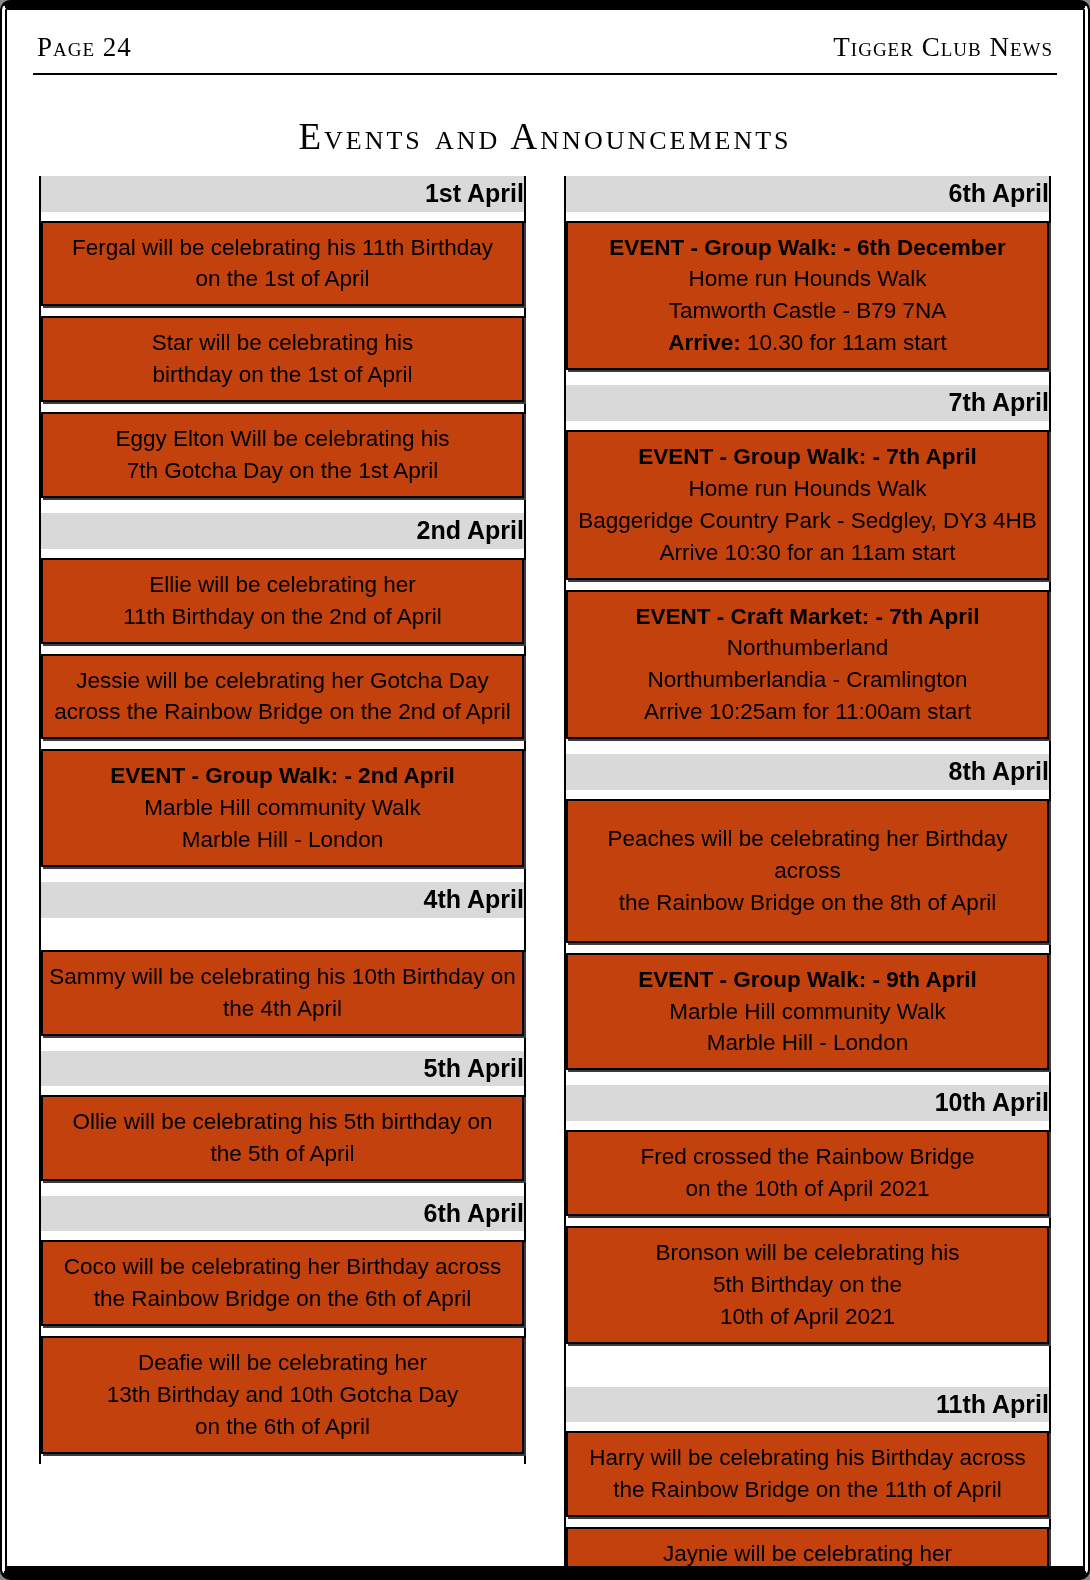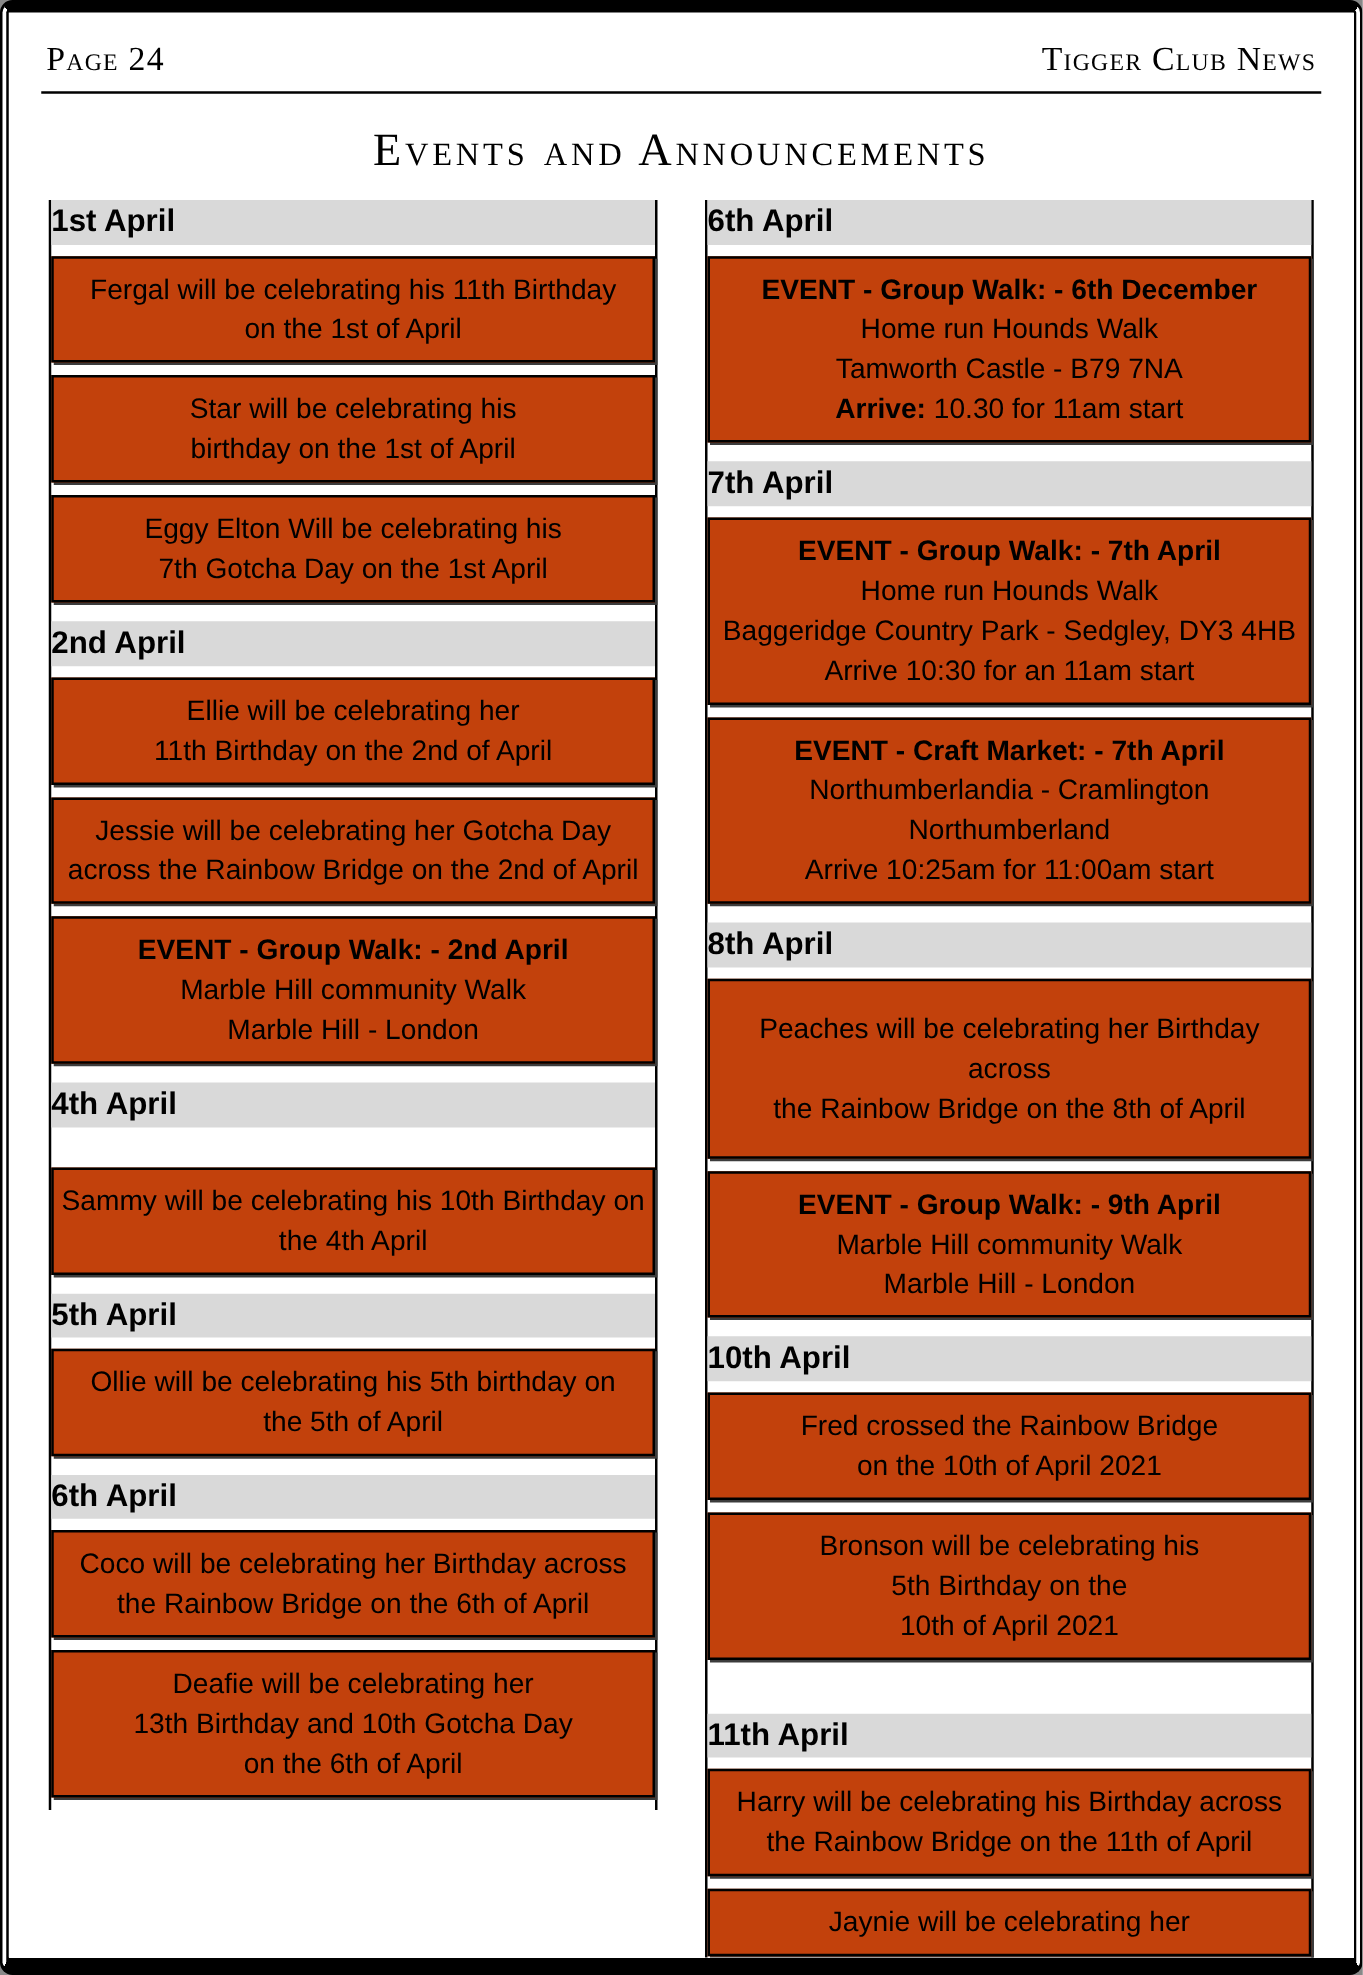--- a/index.html
+++ b/index.html
@@ -26,27 +26,27 @@
     font-size:27px;letter-spacing:1px;
     padding:6px 4px 10px 4px;
     border-bottom:2px solid #000;
   }
   .doc-title{
     text-align:center;
     font-family:"Liberation Serif", serif;
     font-variant:small-caps;
     font-weight:normal;
     font-size:37px;letter-spacing:3px;
-    margin:24px 0 18px 0;
+    margin:40px 0 18px 0;
   }
   .columns{display:flex;gap:38px;align-items:flex-start;padding:0 6px;}
   .column{flex:1;border-left:2px solid #000;border-right:2px solid #000;}
   .date-row{
     background:var(--header-bg,#d9d9d9);
-    text-align:left;
+    text-align:right;
     font-weight:bold;
     font-size:25px;line-height:1.1;
     padding:4px 0;
     margin:15px 0 9px 0;
   }
   .column > :first-child{margin-top:0;}
   .item-box{
     border:2px solid #000;
     box-shadow:2px 2px 0 #3c3c3c;
     background:#c2410c;
@@ -130,22 +130,22 @@
           </div>
           <div class="date-row">7th April</div>
           <div class="item-box event">
             <div class="line"><span class="b">EVENT - Group Walk: - 7th April</span></div>
             <div class="line"><span>Home run Hounds Walk</span></div>
             <div class="line"><span>Baggeridge Country Park - Sedgley, DY3 4HB</span></div>
             <div class="line"><span>Arrive 10:30 for an 11am start</span></div>
           </div>
           <div class="item-box event">
             <div class="line"><span class="b">EVENT - Craft Market: - 7th April</span></div>
+            <div class="line"><span>Northumberland</span></div>
             <div class="line"><span>Northumberlandia - Cramlington</span></div>
-            <div class="line"><span>Northumberland</span></div>
             <div class="line"><span>Arrive 10:25am for 11:00am start</span></div>
           </div>
           <div class="date-row">8th April</div>
           <div class="item-box tall">
             <div class="line"><span>Peaches will be celebrating her Birthday across</span></div>
             <div class="line"><span>the Rainbow Bridge on the 8th of April</span></div>
           </div>
           <div class="item-box event">
             <div class="line"><span class="b">EVENT - Group Walk: - 9th April</span></div>
             <div class="line"><span>Marble Hill community Walk</span></div>

